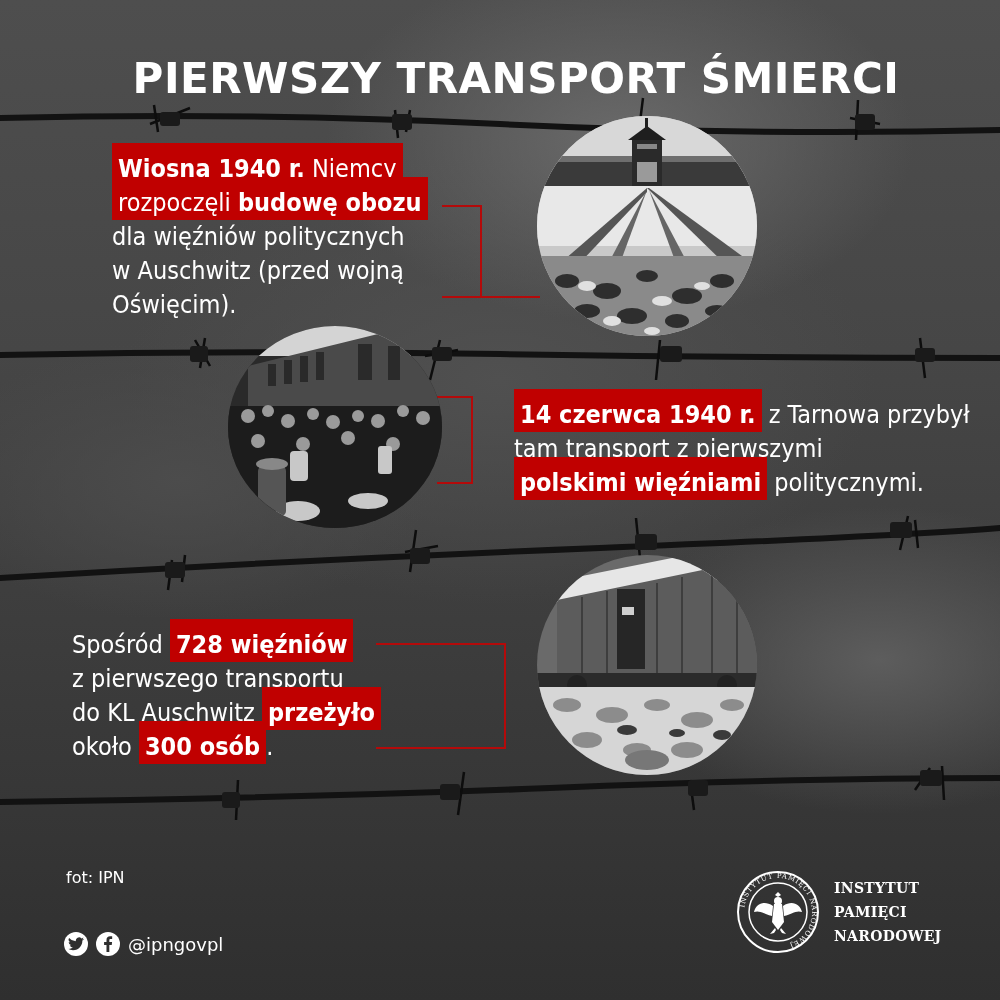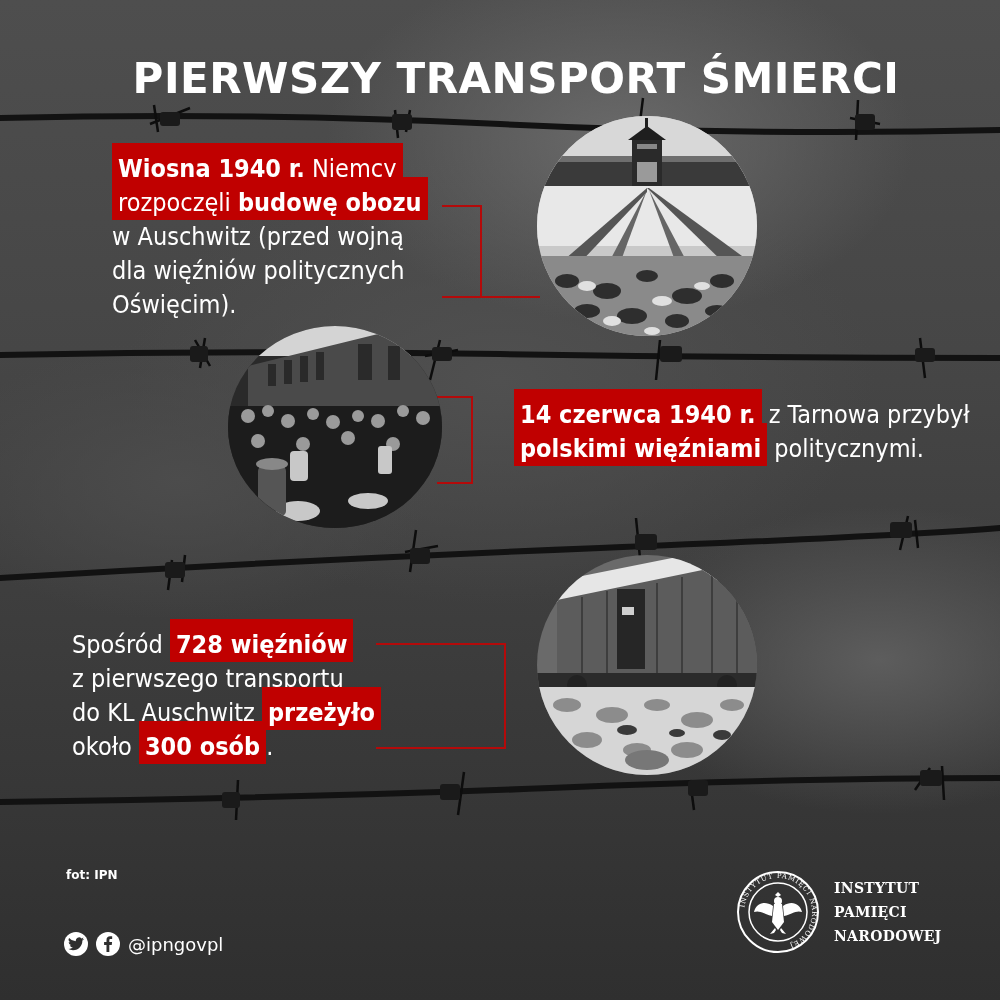--- a/index.html
+++ b/index.html
@@ -25,21 +25,21 @@
   .photo svg { display:block; }
   .text-block {
     position:absolute; color:#fff; font-size:25px; line-height:34px;
     font-family:"DejaVu Sans Condensed","DejaVu Sans", sans-serif;
     font-stretch:condensed;
   }
   .line { display:block; white-space:nowrap; }
   .hl { background:#c00000; padding:11px 6px 3px 6px; }
   .b { font-weight:bold; }
   .connector { position:absolute; border:2px solid #b40a0a; box-sizing:border-box; }
-  .credit { position:absolute; left:66px; top:868px; color:#fff; font-size:12px; font-weight:bold; }
+  .credit { position:absolute; left:66px; top:868px; color:#fff; font-size:16px; font-weight:normal; }
   .hashtag { position:absolute; left:63px; top:890px; color:#a50b0b; font-size:25px; font-weight:bold; letter-spacing:0.3px; }
   .social { position:absolute; left:64px; top:932px; display:flex; align-items:center; gap:8px; }
   .social .ic { width:24px; height:24px; border-radius:50%; background:#fff; display:flex; align-items:center; justify-content:center; }
   .social .handle { color:#fff; font-size:18px; margin-left:0; }
   .ipn { position:absolute; left:736px; top:870px; display:flex; align-items:center; gap:14px; }
   .ipn .seal { width:84px; height:84px; }
   .ipn .name { color:#fff; font-family:"DejaVu Serif", serif; font-size:14px; line-height:24px; font-weight:bold; letter-spacing:0.3px; }
 </style>
 </head>
 <body>
@@ -222,27 +222,28 @@
           <ellipse cx="140" cy="178" rx="8" ry="4"></ellipse>
         <ellipse cx="185" cy="180" rx="9" ry="5"></ellipse>
       </g>
       <ellipse cx="110" cy="205" rx="22" ry="10" fill="#777"></ellipse>
     </svg>
   </div>
 
   <div class="text-block" style="left:112px; top:152px;">
     <span class="line"><span class="hl"><span class="b">Wiosną 1940 r.</span><span> Niemcy</span></span></span>
     <span class="line"><span class="hl"><span>rozpoczęli </span><span class="b">budowę obozu</span></span></span>
+    <span class="line">dla więźniów politycznych</span>
     <span class="line">w Auschwitz (przed wojną</span>
-    <span class="line">dla więźniów politycznych</span>
     <span class="line">Oświęcim).</span>
   </div>
 
   <div class="text-block" style="left:514px; top:398px;">
     <span class="line"><span class="hl b">14 czerwca 1940 r.</span><span> z Tarnowa przybył</span></span>
+    <span class="line">tam transport z pierwszymi</span>
     <span class="line"><span class="hl b">polskimi więźniami</span><span> politycznymi.</span></span>
   </div>
 
   <div class="text-block" style="left:72px; top:628px;">
     <span class="line"><span>Spośród </span><span class="hl b">728 więźniów</span></span>
     <span class="line">z pierwszego transportu</span>
     <span class="line"><span>do KL Auschwitz </span><span class="hl b">przeżyło</span></span>
     <span class="line"><span>około </span><span class="hl b">300 osób</span><span>.</span></span>
   </div>
 

